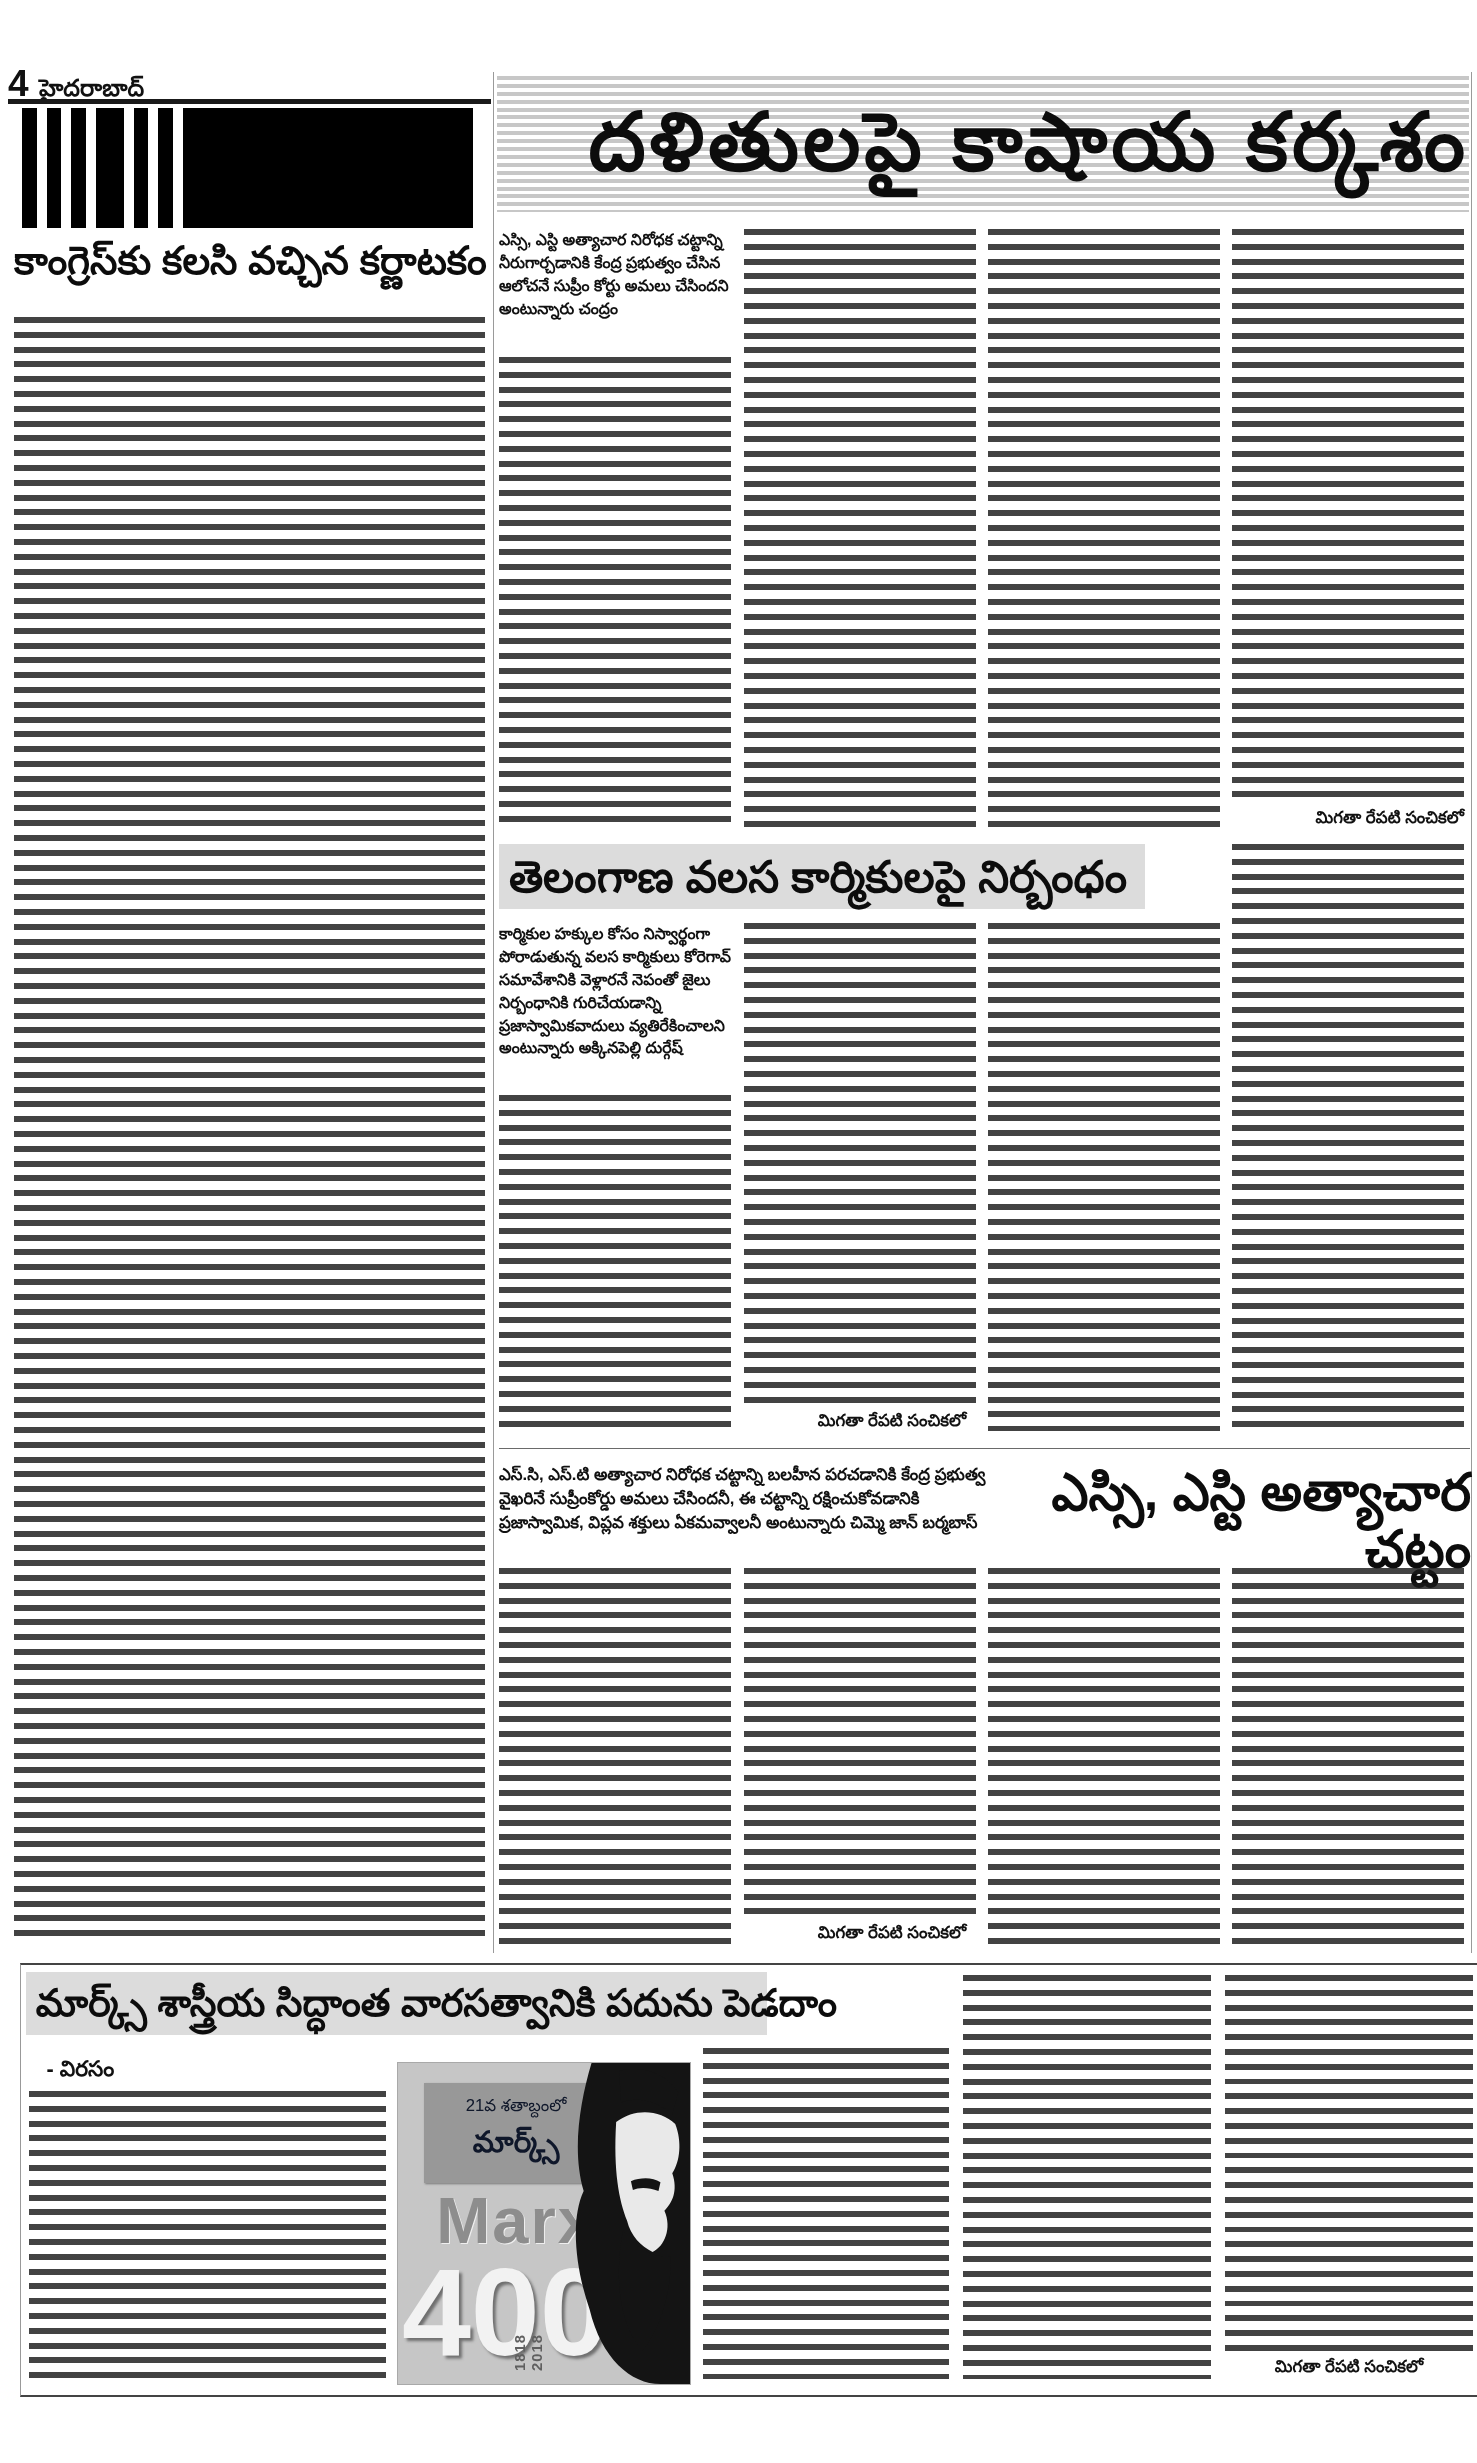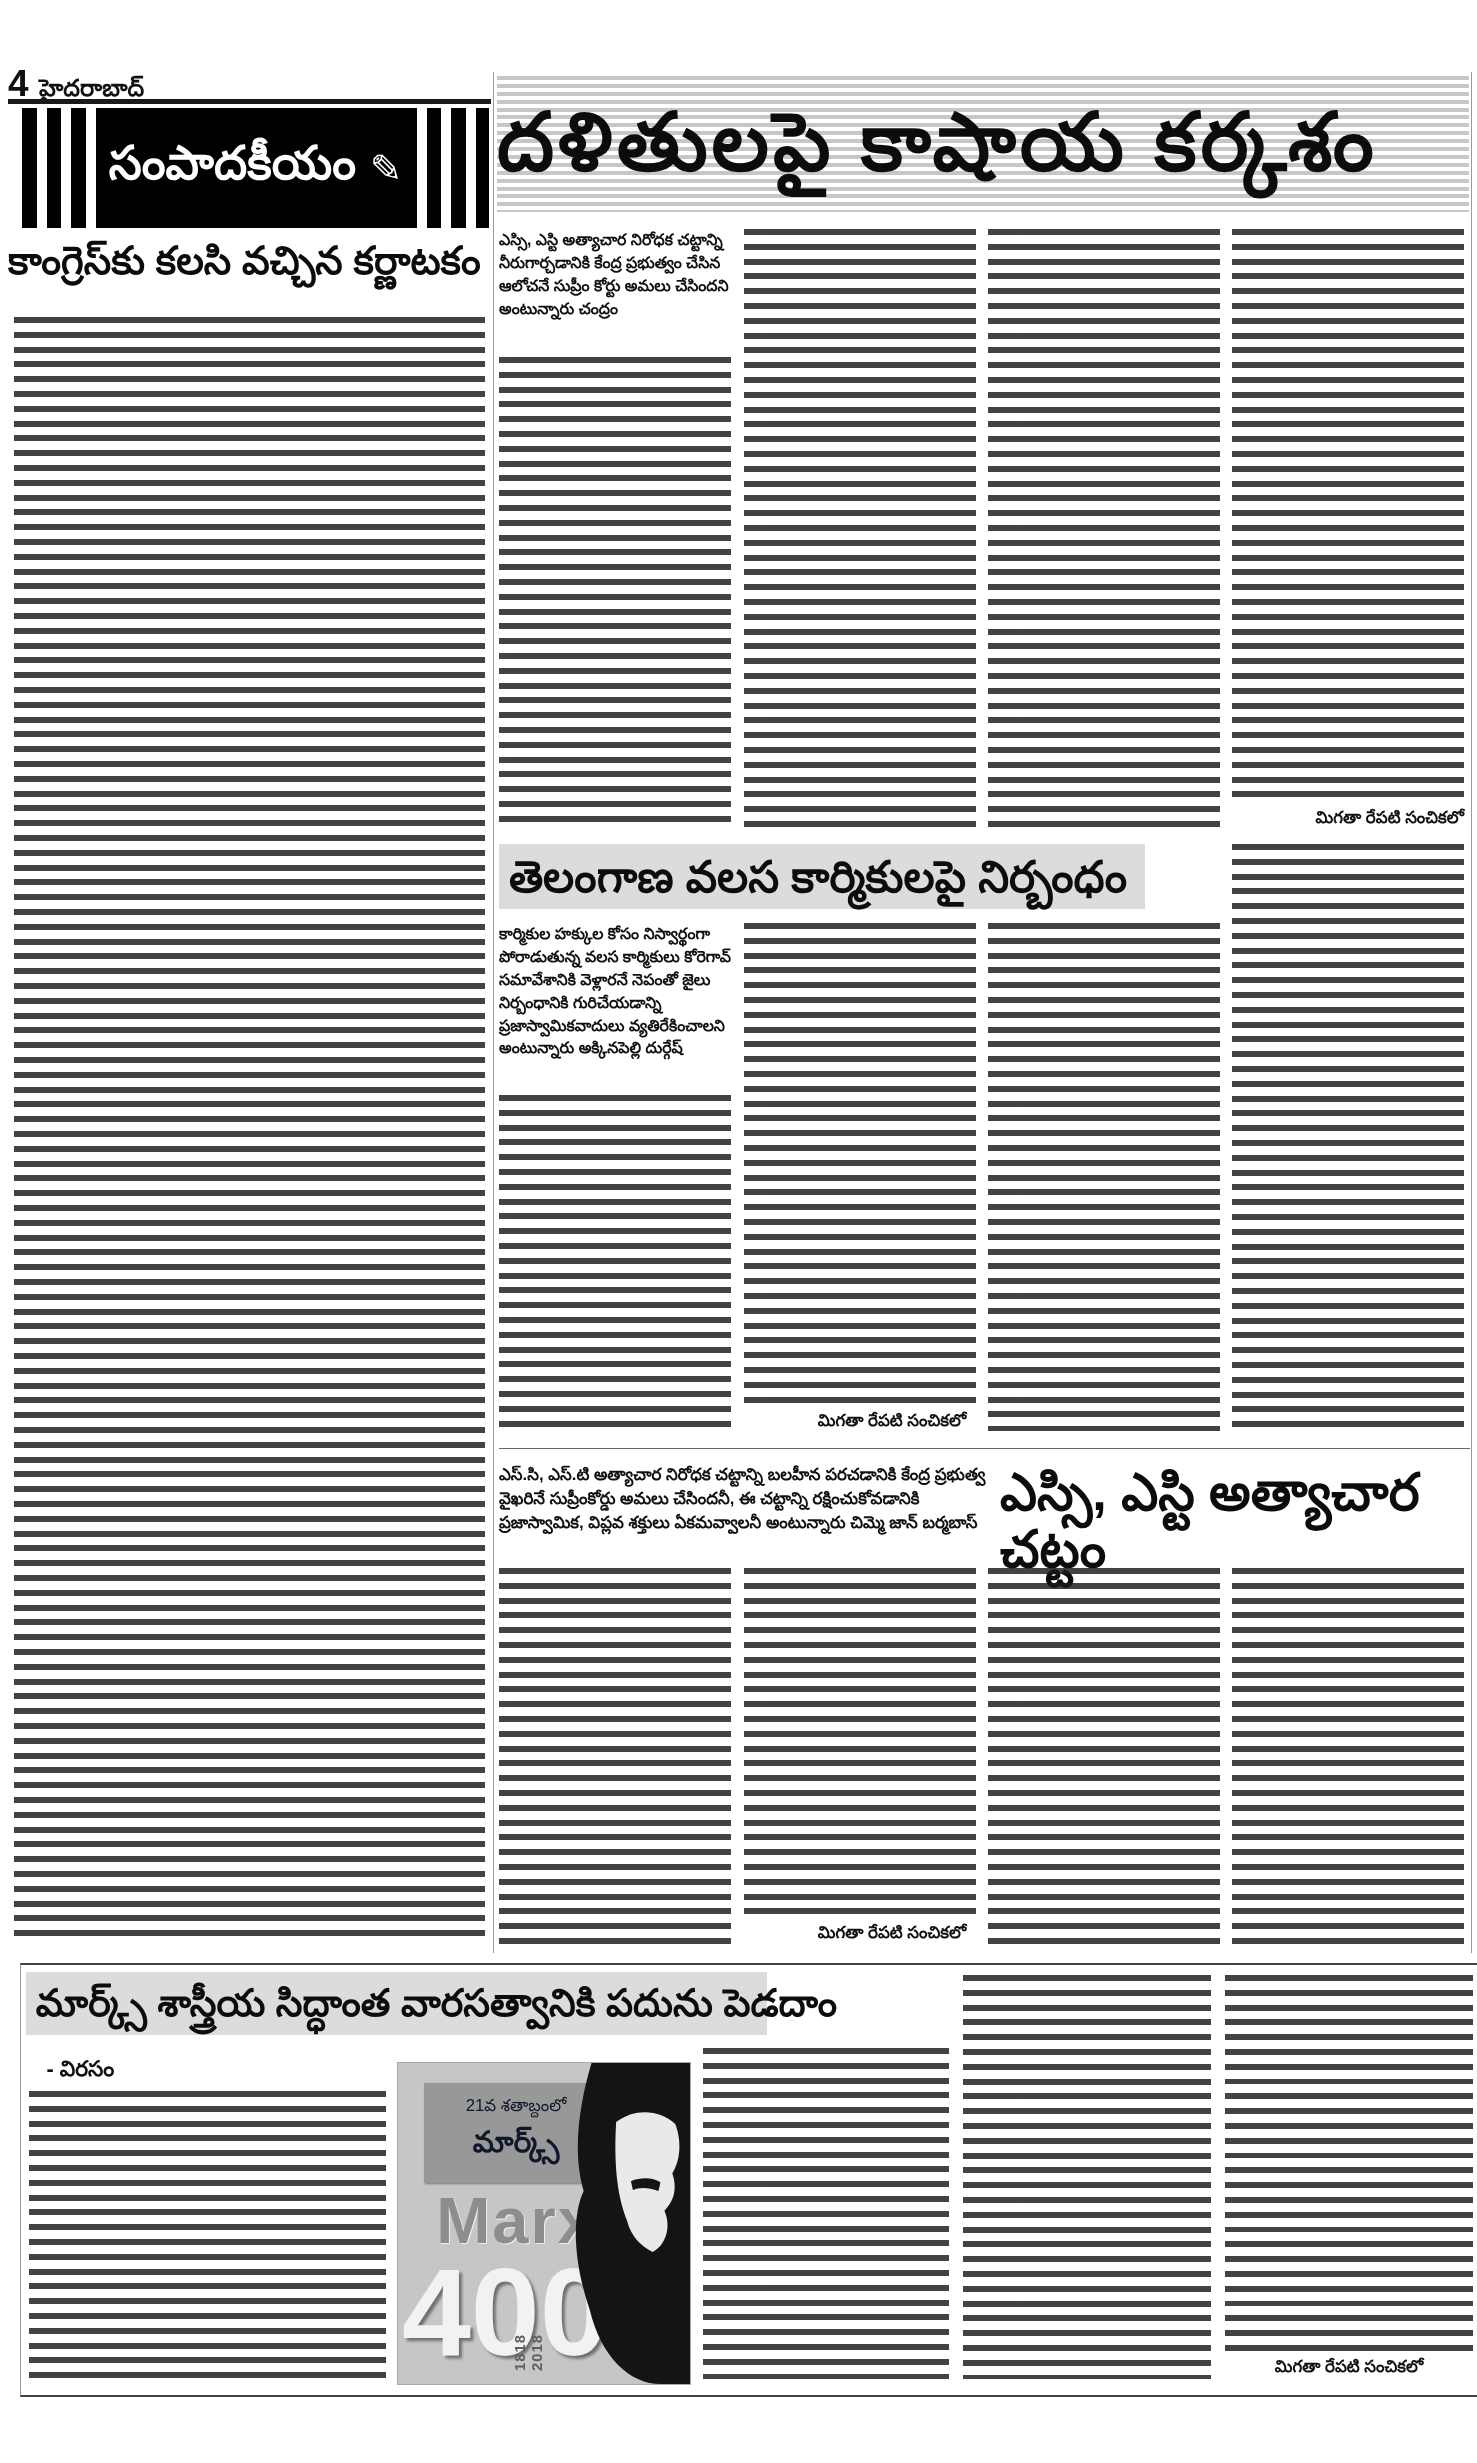--- a/index.html
+++ b/index.html
@@ -1,20 +1,20 @@
 <!DOCTYPE html>
 <html><head>
 <meta charset="utf-8">
 <style>
   html,body{margin:0;padding:0;background:#ffffff;}
   #page{position:relative;width:1478px;height:2464px;background:#ffffff;
         font-family:"Liberation Sans","DejaVu Sans",sans-serif;color:#111;overflow:hidden;}
   .abs{position:absolute;}
   .b{font-weight:bold;}
-  .center{text-align:left;}
+  .center{text-align:right;}
   
   .tx{background-image:repeating-linear-gradient(to bottom,rgba(25,25,25,.82) 0 5.9px,transparent 5.9px 14.8px);}
   
   #hdr-rule{background:#1a1a1a;}
   
   .pinstripe{background:repeating-linear-gradient(to bottom,#ffffff 0 3.9px,#c7c7c7 3.9px 7.9px);}
   .grayband{background:#dcdcdc;}
   
   .edit-banner{background:#000;display:flex;align-items:stretch;}
   .barcode{flex:0 0 87px;background:repeating-linear-gradient(90deg,#000 0 14.8px,#fff 14.8px 24.6px);}
@@ -40,24 +40,20 @@
   <div class="abs b" style="left:39px;top:75px;font-size:23.6px;">హైదరాబాద్</div>
   <div class="abs" style="left:680px;top:71px;font-size:25.6px;display:flex;gap:5.9px;align-items:center;">
     <span style="font-size:19.7px;">❖</span>
     <span class="b">జనంసాక్షి</span>
   </div>
   <div class="abs b" style="right:9.9px;top:73px;font-size:24.6px;">మంగళవారం 22 మే 2018</div>
   <div class="abs" id="hdr-rule" style="left:7.9px;top:99px;width:483px;height:4.9px;"></div>
 
   <div class="abs edit-banner" style="left:21.7px;top:108px;width:451px;height:120px;">
     <div class="barcode"></div>
-    <div class="mid">
-      <span class="b" style="font-size:47px;">సంపాదకీయం</span>
-      <span style="font-size:39px;">✎</span>
-    </div>
     <div class="barcode"></div>
   </div>
 
   <div class="abs center headline-ink" style="left:7.9px;top:240px;width:479px;font-size:39px;line-height:1.1;">కాంగ్రెస్‌కు కలసి వచ్చిన కర్ణాటకం</div>
 
   <div class="abs tx" style="left:13.8px;top:317px;width:471px;height:1627px;"></div>
 
   <div class="abs vrule" style="left:493px;top:72px;height:1881px;"></div>
   <div class="abs vrule" style="left:1471px;top:72px;height:1881px;"></div>
 

